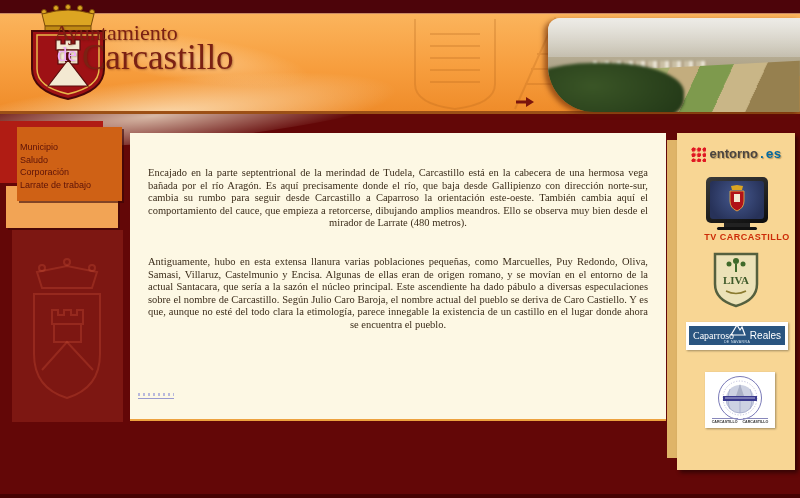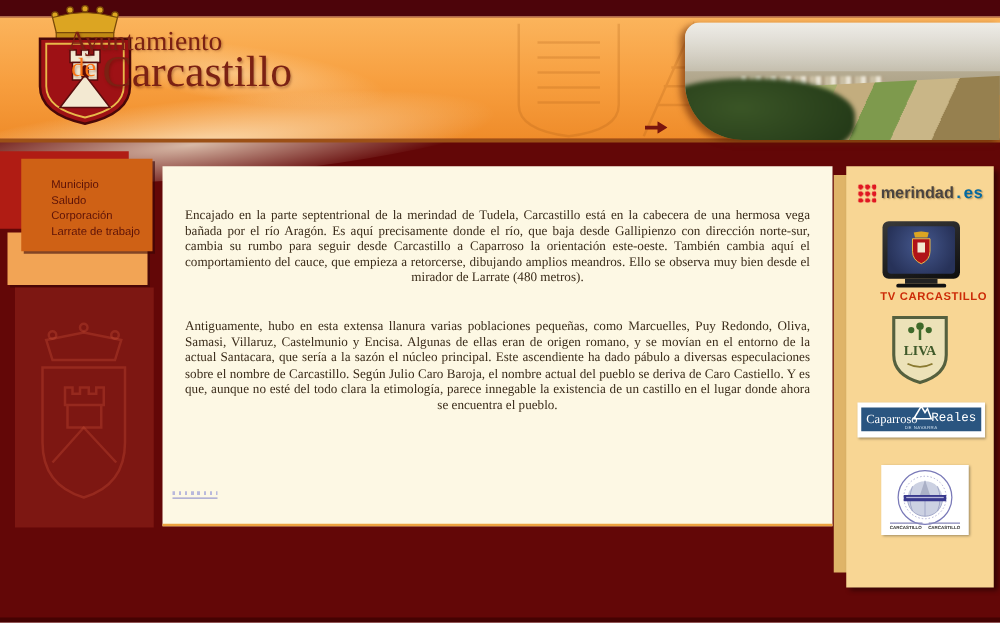--- a/index.html
+++ b/index.html
@@ -17,21 +17,21 @@
   .header-band .swirl2{position:absolute;left:60px;top:20px;width:260px;height:50px;border-radius:50%;
       background:radial-gradient(ellipse at 50% 50%,rgba(255,230,190,.5),rgba(255,230,190,0) 65%);
       transform:rotate(8deg);}
   .header-bottom-line{position:absolute;left:0;top:111px;width:800px;height:3px;background:#9c5016;}
 
   .hdr-watermark{position:absolute;opacity:.22;}
 
   .hdr-title1{position:absolute;left:54px;top:20px;font-family:"Liberation Serif",serif;
       font-size:22px;color:#7b2113;text-shadow:1px 1px 2px rgba(80,20,0,.35);text-align:right;}
   .hdr-de{position:absolute;left:57px;top:42px;font-family:"Liberation Serif",serif;
-      font-size:21px;color:#f97316;text-shadow:1px 1px 2px rgba(80,20,0,.35);}
+      font-size:21px;color:#f0abfc;text-shadow:1px 1px 2px rgba(80,20,0,.35);}
   .hdr-title2{position:absolute;left:82px;top:38px;font-family:"Liberation Serif",serif;
       font-size:35px;color:#7b2113;text-shadow:1px 1px 2px rgba(80,20,0,.35);}
 
   
   .photo{position:absolute;left:548px;top:18px;width:252px;height:94px;overflow:hidden;
       border-radius:12px 0 0 46px;box-shadow:-4px 2px 5px rgba(90,30,0,.55);}
   .photo .sky{position:absolute;left:0;top:0;width:100%;height:48%;
       background:linear-gradient(180deg,#d9d5ca,#c2bcab);}
   .photo .far{position:absolute;left:0;top:42%;width:100%;height:20%;
       background:linear-gradient(180deg,#b5ab92,#a89d7f);}
@@ -43,21 +43,21 @@
   .photo .forest{position:absolute;left:-12%;top:48%;width:66%;height:70%;border-radius:45%;
       background:radial-gradient(ellipse at 45% 35%,#3a5526,#243a18 75%);filter:blur(1.5px);}
   .photo .haze{position:absolute;left:0;top:0;width:100%;height:40%;
       background:linear-gradient(180deg,rgba(255,255,255,.55),rgba(255,255,255,0));}
 
   
   .red-block{position:absolute;left:0;top:121px;width:103px;height:62px;background:#b01c14;}
   .menu-shadow-box{position:absolute;left:6px;top:186px;width:112px;height:42px;background:#f2a455;
       box-shadow:2px 2px 0 rgba(55,5,5,.55);}
   .menu-box{position:absolute;left:17px;top:127px;width:105px;height:74px;background:#cf6115;
-      box-shadow:2px 2px 0 rgba(55,5,5,.6);padding:14px 0 0 24px;box-sizing:border-box;}
+      box-shadow:2px 2px 0 rgba(55,5,5,.6);padding:14px 0 0 3px;box-sizing:border-box;}
   .menu-item{font-size:9px;color:#5c1208;line-height:12.5px;cursor:pointer;white-space:nowrap;}
 
   .left-panel{position:absolute;left:12px;top:230px;width:111px;height:192px;background:#7d1712;}
 
   
   .content{position:absolute;left:130px;top:133px;width:536px;height:288px;background:#fdf8e4;
       border-bottom:2px solid #eda23f;box-sizing:border-box;padding:24px 18px 0 18px;}
   .content h1{margin:0 0 13px 0;text-align:center;font-family:"Liberation Serif",serif;
       font-weight:bold;font-size:17px;letter-spacing:1px;color:#241c12;}
   .content p{margin:10px 0 26px 0;font-family:"Liberation Serif",serif;font-size:10.5px;
@@ -87,21 +87,21 @@
   .tv-stand{width:26px;height:4px;background:#222;margin:0 auto;}
   .tv-base{width:40px;height:3px;background:#111;margin:0 auto;border-radius:2px;}
   .tv-label{position:absolute;left:0;top:99px;width:140px;text-align:center;font-size:9px;
       font-weight:bold;letter-spacing:.5px;color:#cc2b07;cursor:pointer;}
 
   .oliva{position:absolute;left:35px;top:118px;cursor:pointer;}
   .bardenas{position:absolute;left:9px;top:189px;width:102px;height:28px;background:#fff;
       box-shadow:1px 1px 2px rgba(0,0,0,.35);cursor:pointer;}
   .bard-band{position:absolute;left:3px;top:4px;width:96px;height:19px;background:#2a5580;}
   .bard-left{position:absolute;left:4px;top:4px;font-family:"Liberation Serif",serif;font-size:10px;color:#fff;}
-  .bard-right{position:absolute;right:4px;top:4px;font-family:Liberation Mono, monospace;font-size:10px;color:#fff;}
+  .bard-right{position:absolute;right:4px;top:4px;font-family:Liberation Sans, sans-serif;font-size:10px;color:#fff;}
   .bard-sub{position:absolute;left:0;top:14px;width:100%;text-align:center;font-size:3.5px;color:#cfe0ee;letter-spacing:.4px;}
   .bard-mtn{position:absolute;left:41px;top:-3px;}
 
   .seal-box{position:absolute;left:28px;top:239px;width:70px;height:56px;background:#fff;
       box-shadow:1px 1px 2px rgba(0,0,0,.35);cursor:pointer;}
   .seal-labels{position:absolute;left:0;bottom:4px;width:100%;display:flex;justify-content:center;gap:5px;
       font-size:3.6px;color:#333;font-weight:bold;}
   .seal-labels span{border-top:1px solid #8888bb;padding-top:1px;}
 
   .bottom-strip{position:absolute;left:0;top:494px;width:800px;height:4px;background:#450202;}
@@ -197,21 +197,21 @@
     <p>Encajado en la parte septentrional de la merindad de Tudela, Carcastillo está en la cabecera de una hermosa vega bañada por el río Aragón. Es aquí precisamente donde el río, que baja desde Gallipienzo con dirección norte-sur, cambia su rumbo para seguir desde Carcastillo a Caparroso la orientación este-oeste. También cambia aquí el comportamiento del cauce, que empieza a retorcerse, dibujando amplios meandros. Ello se observa muy bien desde el mirador de Larrate (480 metros).</p>
     <p>Antiguamente, hubo en esta extensa llanura varias poblaciones pequeñas, como Marcuelles, Puy Redondo, Oliva, Samasi, Villaruz, Castelmunio y Encisa. Algunas de ellas eran de origen romano, y se movían en el entorno de la actual Santacara, que sería a la sazón el núcleo principal. Este ascendiente ha dado pábulo a diversas especulaciones sobre el nombre de Carcastillo. Según Julio Caro Baroja, el nombre actual del pueblo se deriva de Caro Castiello. Y es que, aunque no esté del todo clara la etimología, parece innegable la existencia de un castillo en el lugar donde ahora se encuentra el pueblo.</p>
     <a class="tiny-link"></a>
   </div>
 
   <div class="rp-back"></div>
   <div class="rp">
 
     <div class="navarra">
       <div class="nav-dots"></div>
-      <div class="nav-text"><span>merindad</span><span class="es">.es</span></div>
+      <div class="nav-text"><span>entorno</span><span class="es">.es</span></div>
     </div>
 
     <div class="tv">
       <div class="tv-frame">
         <div class="tv-screen">
           <svg style="position:absolute;left:17px;top:4px;" width="20" height="28" viewBox="0 0 20 28">
             <path d="M4 1 L10 0 L16 1 L15 5 L5 5 Z" fill="#dca522"></path>
             <path d="M3 6 h14 v10 q0 7 -7 10 q-7 -3 -7 -10 Z" fill="#b01318" stroke="#e8b84a" stroke-width=".8"></path>
             <rect x="7" y="9" width="6" height="8" fill="#f3e9d2"></rect>
           </svg>

